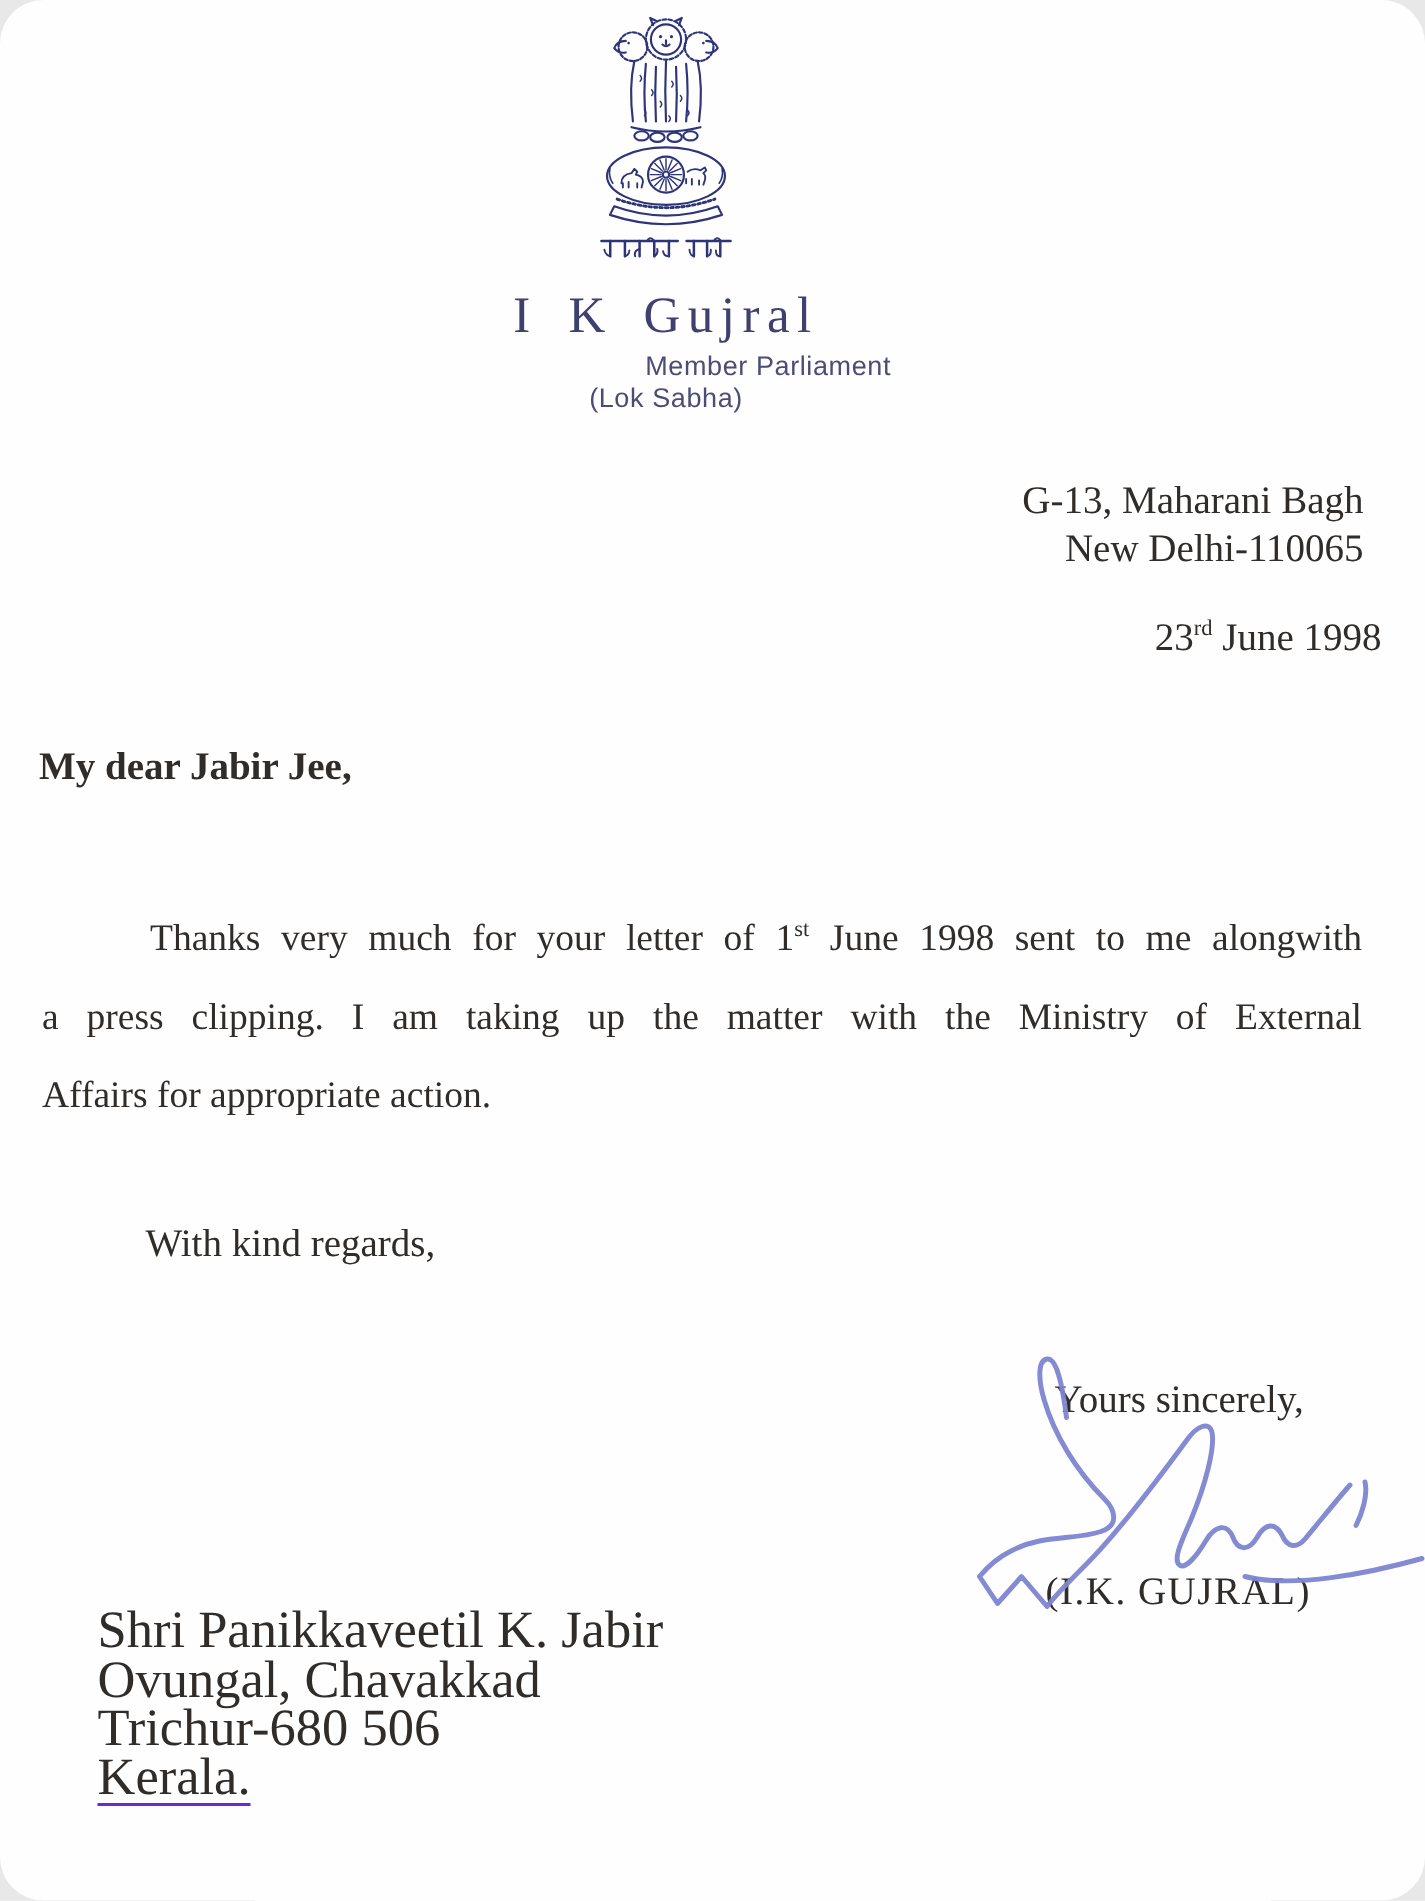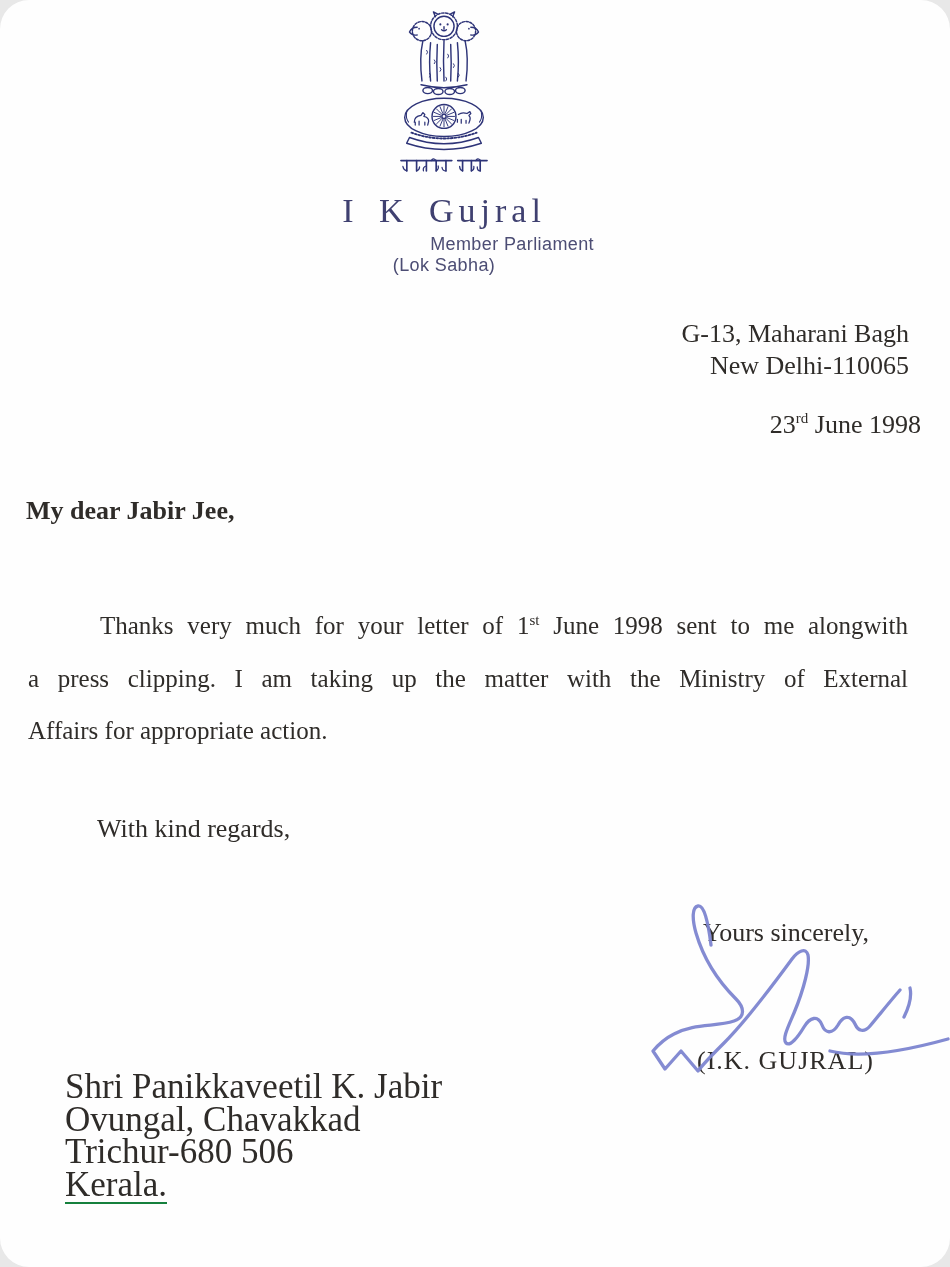--- a/index.html
+++ b/index.html
@@ -34,21 +34,21 @@
   .para{left:28px;top:600px;width:880px;font-size:25px;}
   .body-line{line-height:52.5px;}
   .just{text-align:justify;text-align-last:justify;}
   .indent{display:inline-block;width:72px;}
   .regards{left:97px;top:814px;font-size:26px;}
   .sincerely{left:703px;top:918px;font-size:26px;}
   .signedname{left:697px;top:1046px;font-size:26px;letter-spacing:1px;text-align:right;}
   .signature{left:612px;top:893px;pointer-events:none;}
   
   .recipient{left:25px;top:1071px;font-size:35px;line-height:32.5px;margin-left:40px;}
-  .underlined{display:inline-block;border-bottom:2px solid #15803d;padding-bottom:1px;}
+  .underlined{display:inline-block;border-bottom:2px solid #6d28d9;padding-bottom:1px;}
 </style>
 </head>
 <body>
 
 <div class="page">
 
   <div class="abs letterhead">
     <div class="emblem-wrap">
       <svg width="92" height="148" viewBox="0 0 96 154">
         <g stroke="#2e3478" fill="none" stroke-width="1.5" stroke-linecap="round" stroke-linejoin="round">

